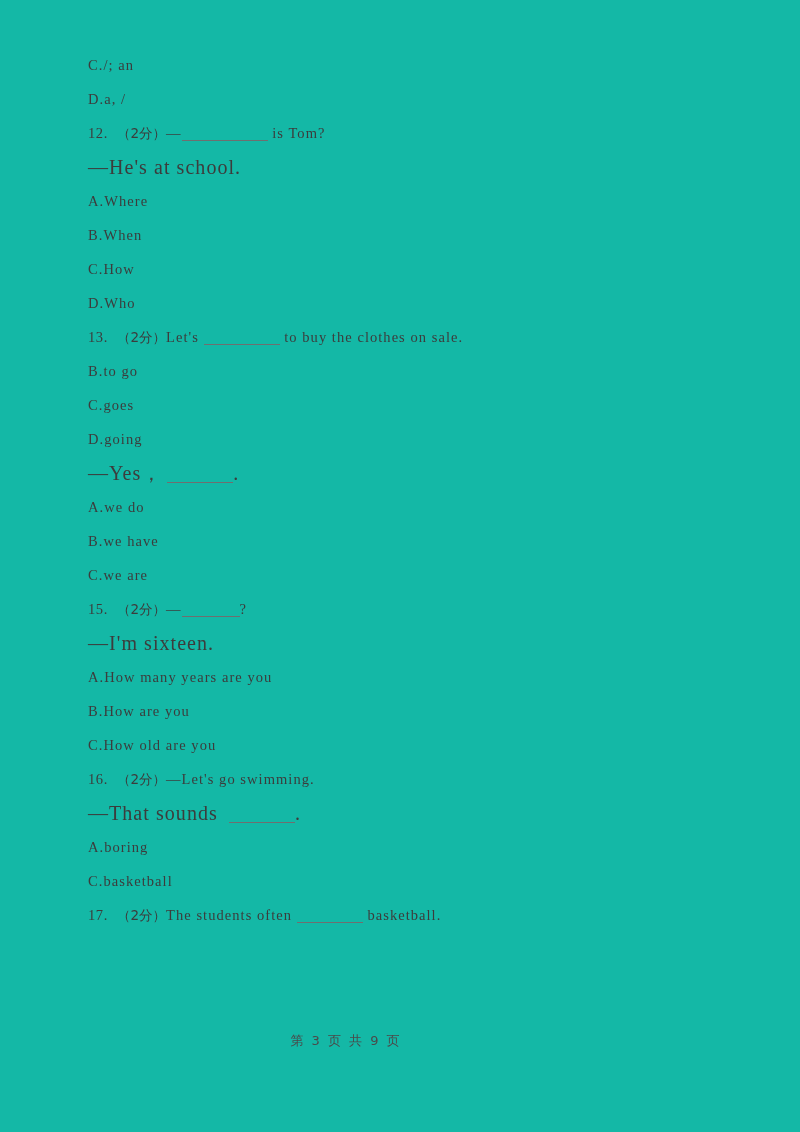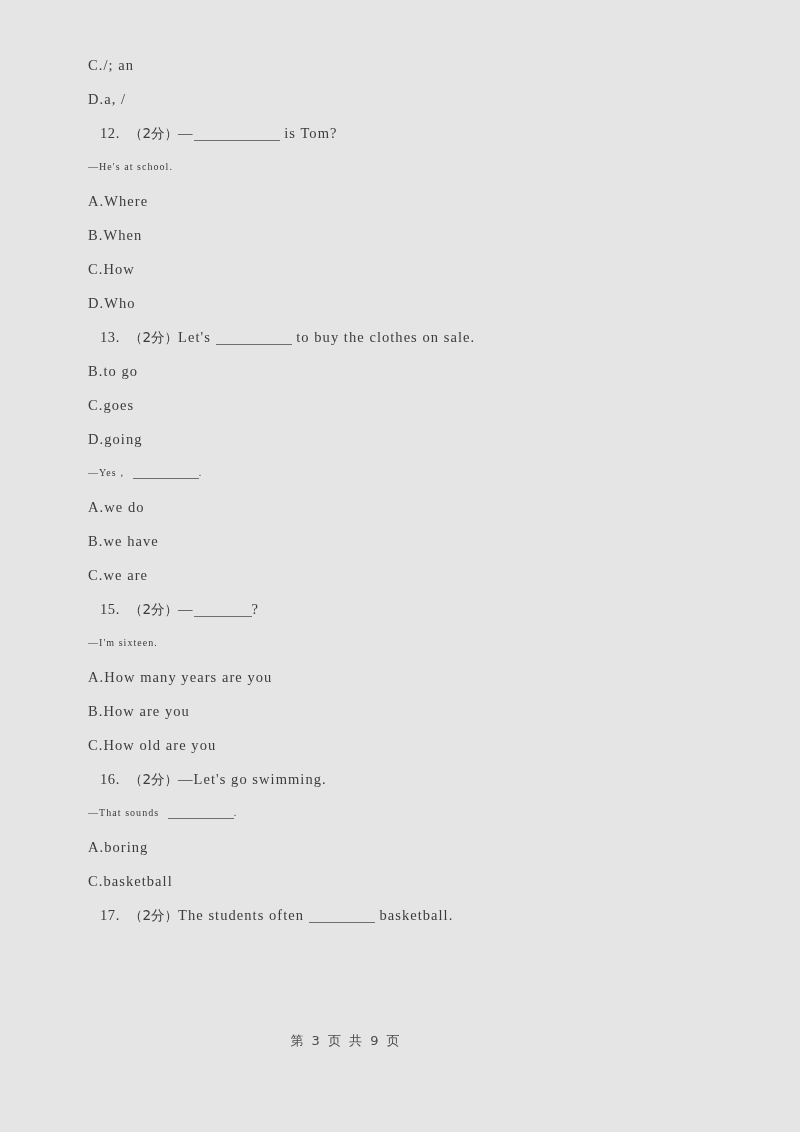--- a/index.html
+++ b/index.html
@@ -16,55 +16,54 @@
     color: #3c3c3c;
     -webkit-font-smoothing: antialiased;
   }
 
   #page {
     position: absolute;
     left: 0;
     top: 0;
     width: 800px;
     height: 1132px;
-    background: #e5e5e5;
+    background: #14b8a6;
   }
 
   #content {
     position: absolute;
     left: 88px;
     top: 48px;
     width: 640px;
   }
 
   .line {
     height: 34px;
     line-height: 34px;
-    font-size: 10px;
+    font-size: 20px;
     letter-spacing: 1.05px;
     white-space: nowrap;
     color: #3c3c3c;
   }
 
   .q-line {
     font-size: 14.5px;
   }
 
   .opt-line {
     font-size: 14.5px;
   }
 
   
   .optmark {
     letter-spacing: 1.1px;
   }
 
   .qnum {
     letter-spacing: 0.6px;
-    margin-left: 12px;
   }
   .qnum-gap {
     display: inline-block;
     width: 9px;
   }
   .score {
     letter-spacing: 0.4px;
     margin-top: 44px;
   }
   .cjk {

